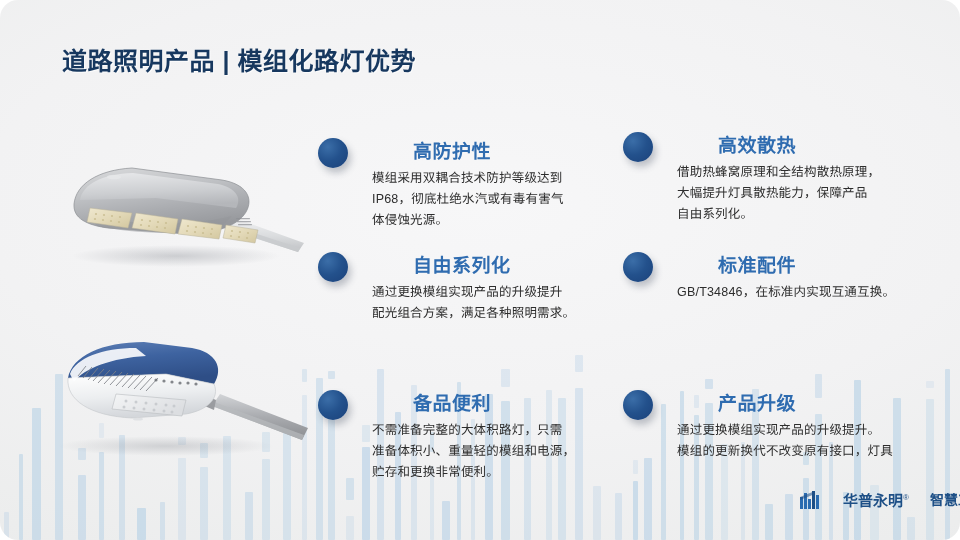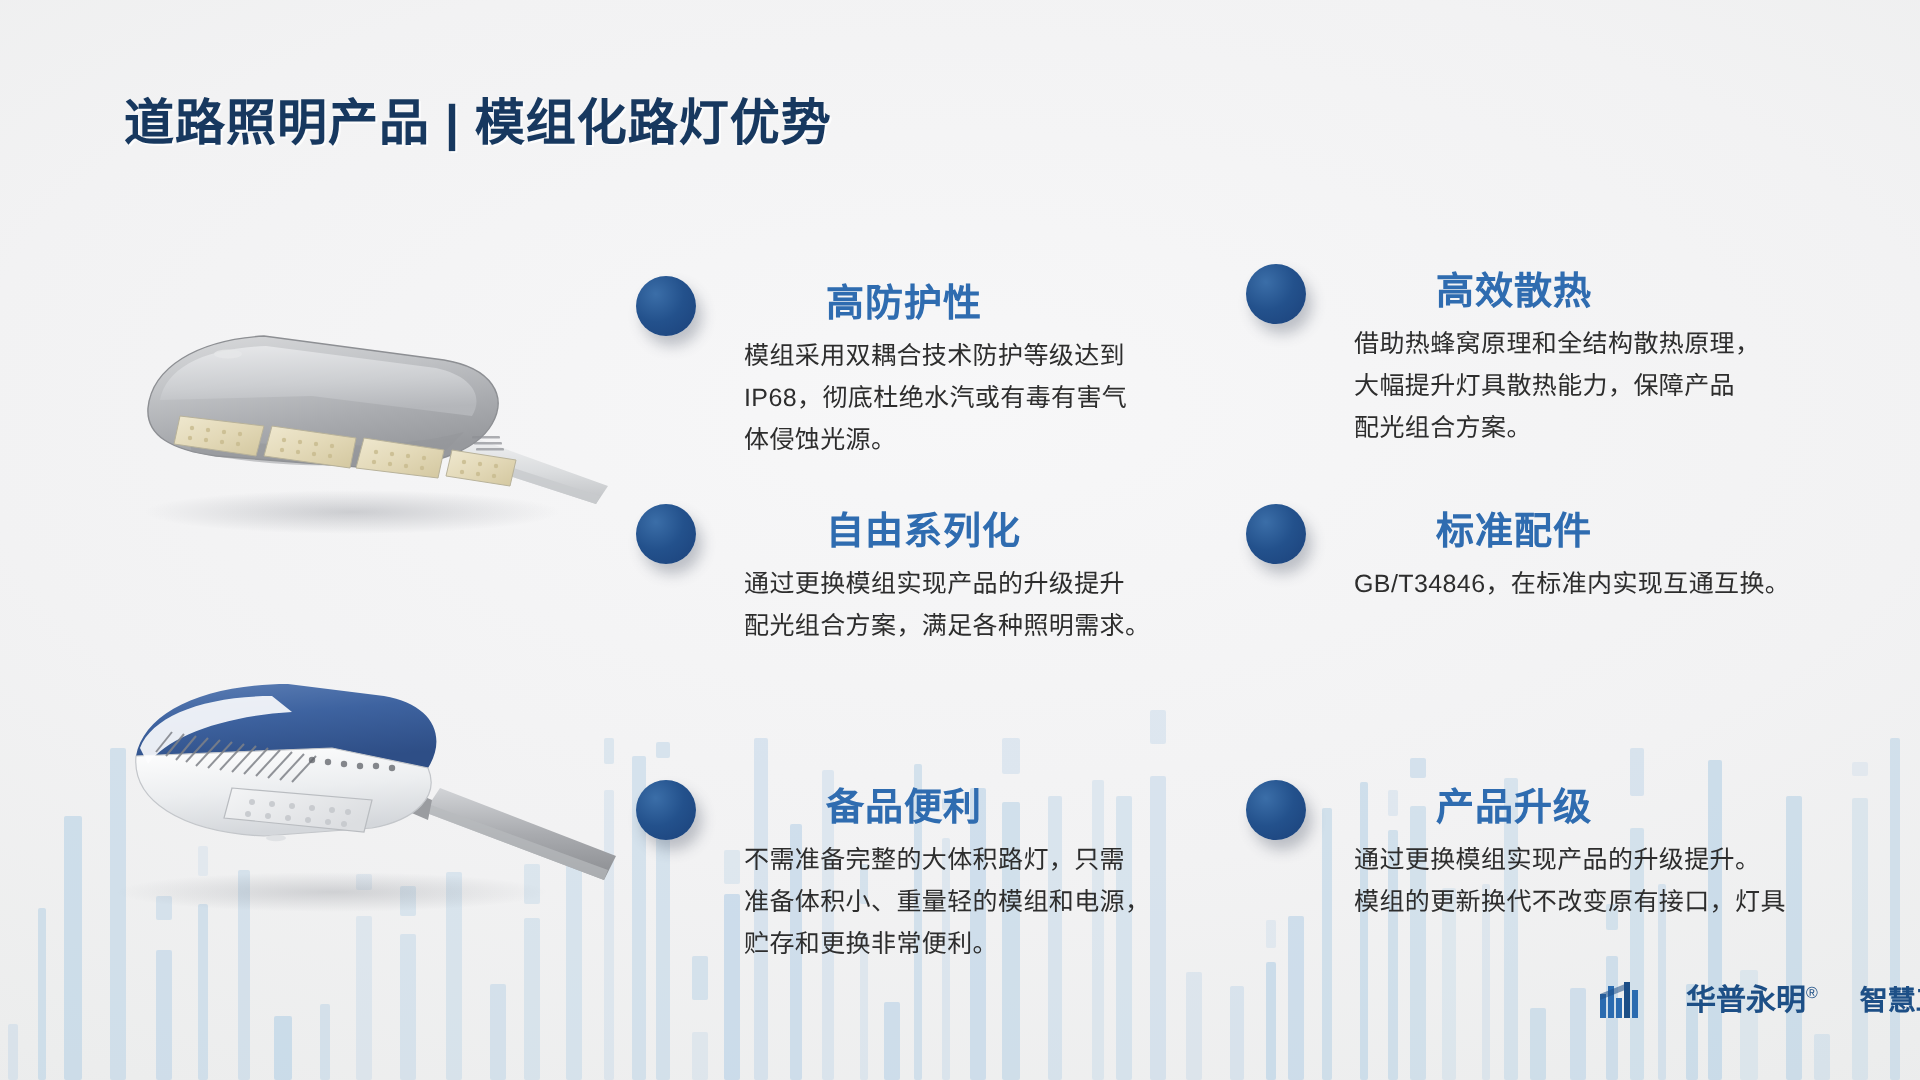--- a/index.html
+++ b/index.html
@@ -10,20 +10,21 @@
     overflow:hidden;
     font-family:"Liberation Sans","DejaVu Sans",sans-serif;
   }
 
   #slide {
     position:relative;
     width:960px; height:540px;
     background:
       radial-gradient(115% 95% at 50% 38%, #f7f7f8 0%, #f2f2f3 45%, #eceded 75%, #e6e7e9 100%);
     overflow:hidden;
+    border-radius:18px;
   }
 
   
   #bars {
     position:absolute;
     left:0; bottom:0;
     width:960px; height:185px;
     z-index:1;
     pointer-events:none;
   }
@@ -430,21 +431,21 @@
   </div>
 
   <div class="feature" style="left:623px; top:132px;">
     <div class="dot-wrap">
         <div class="dot"></div>
       </div>
     <div class="f-title">高效散热</div>
     <div class="f-body">
       <div>借助热蜂窝原理和全结构散热原理，</div>
       <div>大幅提升灯具散热能力，保障产品</div>
-      <div>配光组合方案。</div>
+      <div>自由系列化。</div>
     </div>
   </div>
 
   <div class="feature" style="left:623px; top:252px;">
     <div class="dot-wrap">
         <div class="dot"></div>
       </div>
     <div class="f-title">标准配件</div>
     <div class="f-body">
       <div>GB/T34846，在标准内实现互通互换。</div>

